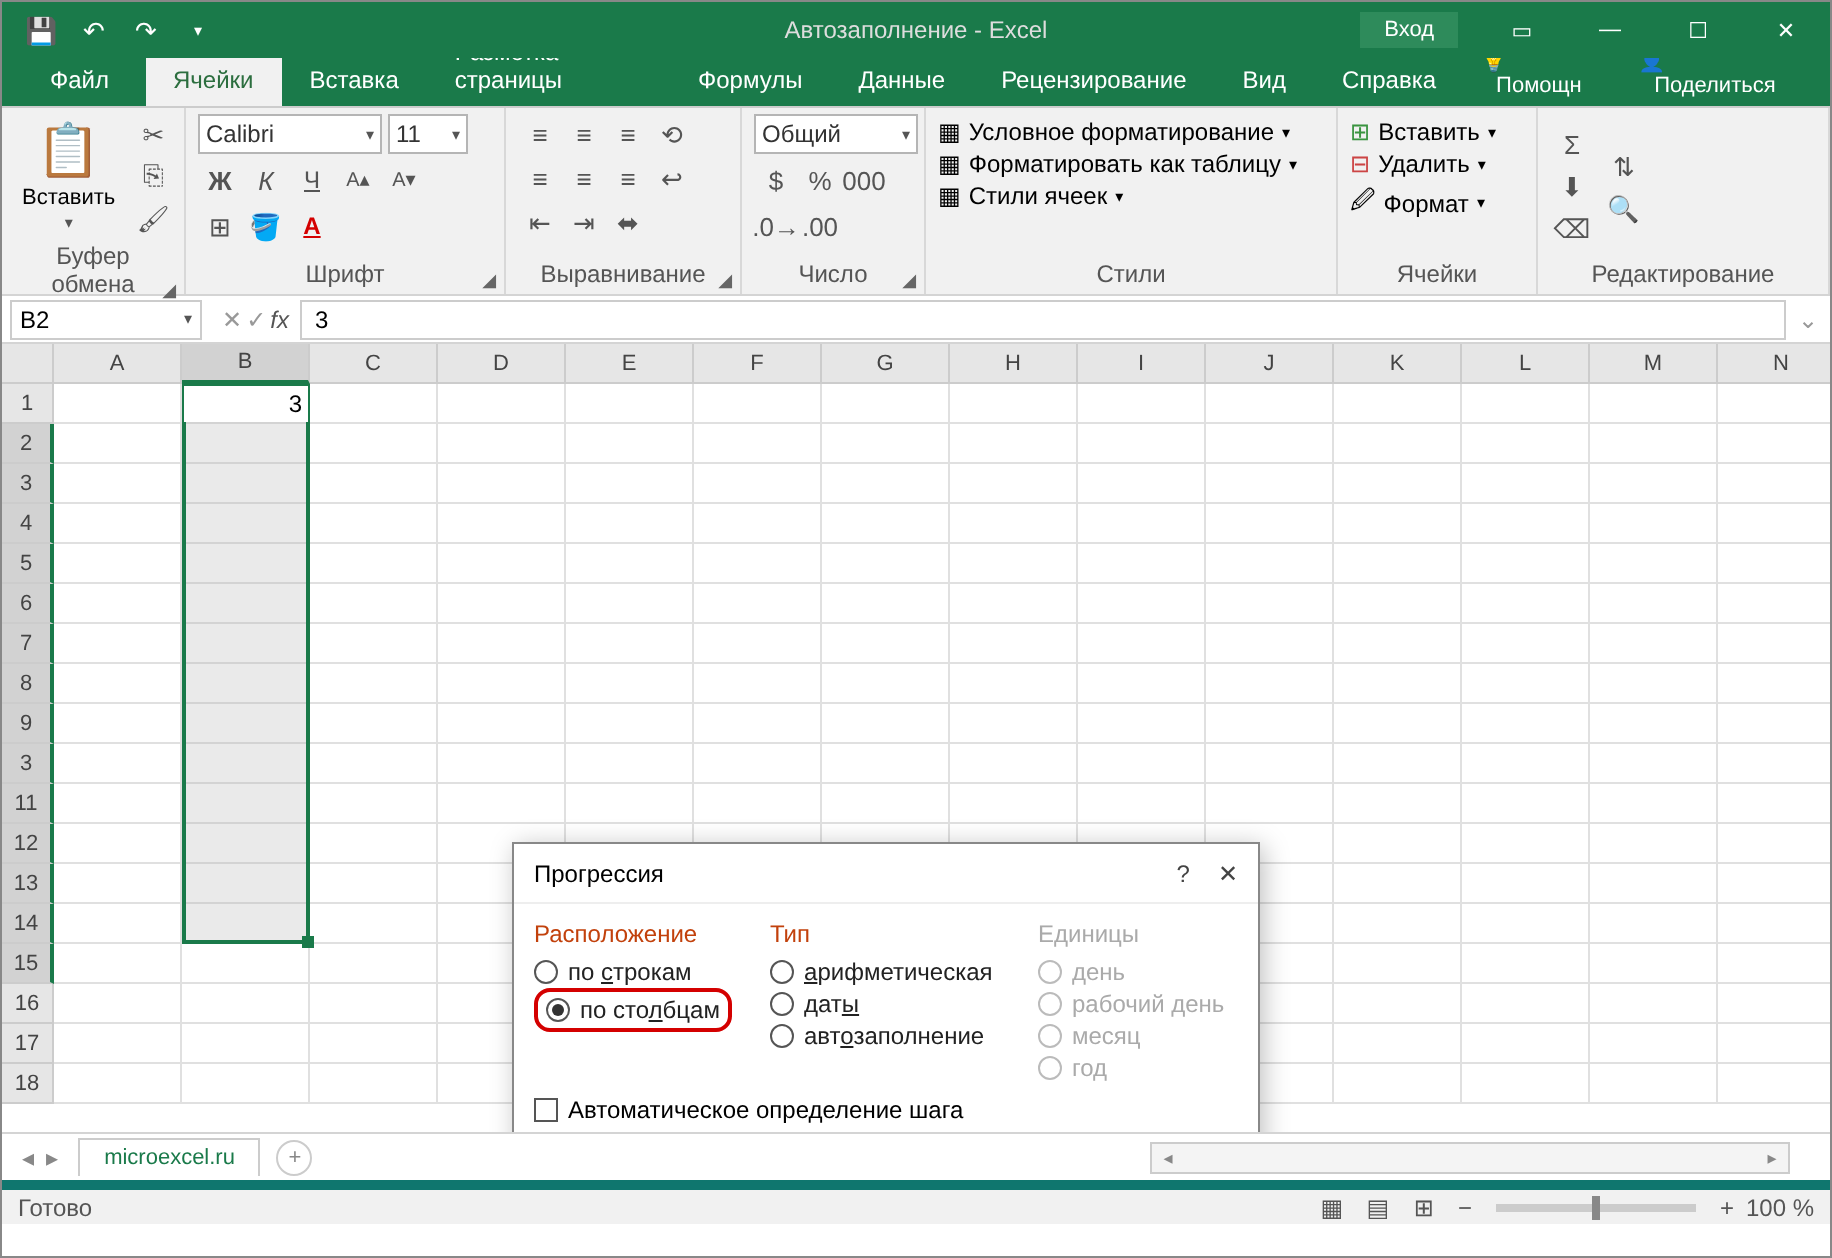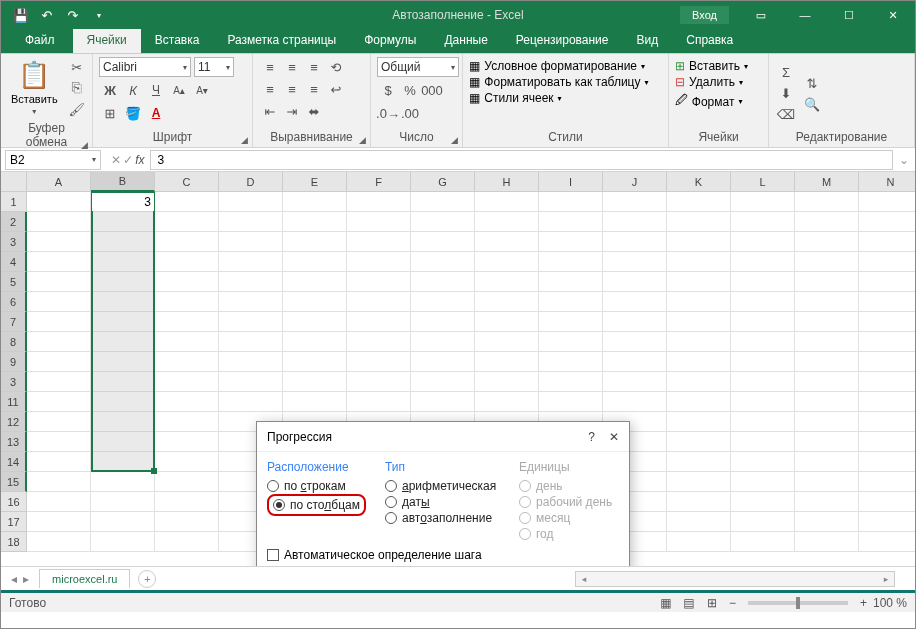--- a/index.html
+++ b/index.html
@@ -49,37 +49,37 @@
 .cell{width:64px;height:20px;border-right:1px solid #e0e0e0;border-bottom:1px solid #e0e0e0;background:#fff;display:flex;align-items:center;justify-content:flex-end;padding:0 3px;font-size:12px}
 .selrange{position:absolute;top:20px;left:90px;width:64px;height:280px;border:2px solid #1a7a4a;background:rgba(180,180,180,.28);pointer-events:none}
 .selrange .handle{position:absolute;right:-4px;bottom:-4px;width:6px;height:6px;background:#1a7a4a}
 .cellval{position:absolute;top:21px;left:91px;width:62px;height:18px;background:#fff;display:flex;align-items:center;justify-content:flex-end;padding:0 3px;font-size:12px}
 .dialog{position:absolute;top:249px;left:255px;width:374px;background:#fff;border:1px solid #888;box-shadow:2px 2px 12px rgba(0,0,0,.25)}
 .dlg-title{height:30px;display:flex;align-items:center;padding:0 10px;font-size:12px;border-bottom:1px solid #eee}
 .dlg-title .right{margin-left:auto;display:flex;gap:14px;color:#444}
 .dlg-body{padding:6px 10px 10px}
 .groups3{display:flex;gap:6px}
 .fgrp{font-size:12px}
-.fgrp-title{color:#3b82f6;padding:2px 0 4px}
+.fgrp-title{color:#c2410c;padding:2px 0 4px}
 .radio-row{display:flex;align-items:center;gap:5px;padding:1px 0;font-size:12px;color:#222}
 .radio-row.dis{color:#aaa}
 .radio{width:12px;height:12px;border:1px solid #555;border-radius:50%;position:relative;background:#fff;flex-shrink:0}
 .radio.checked::after{content:"";position:absolute;top:2px;left:2px;width:6px;height:6px;border-radius:50%;background:#333}
 .radio.dis{border-color:#bbb}
 .box-red{border:2px solid #d40000;border-radius:8px;padding:1px 4px}
 .chk-row{display:flex;align-items:center;gap:5px;padding:6px 0 8px}
 .chk{width:12px;height:12px;border:1px solid #555;background:#fff}
 .sheettabs{height:24px;background:#fff;display:flex;align-items:center;border-top:1px solid #d4d4d4}
 .st-nav{display:flex;gap:6px;padding:0 10px;color:#888}
 .st-tab{border:1px solid #ccc;border-bottom:none;padding:3px 12px;background:#fff;font-size:11px;color:#1a7a4a;font-weight:normal}
 .st-add{width:18px;height:18px;border:1px solid #ccc;border-radius:50%;margin-left:8px;display:flex;align-items:center;justify-content:center;color:#888;font-size:11px}
 .hscroll{margin-left:auto;width:320px;height:16px;border:1px solid #ccc;display:flex;align-items:center;background:#f4f4f4;margin-right:20px}
 .hscroll .sbtn{width:16px;text-align:center;color:#888;font-size:9px}
 .hscroll .strack{flex:1}
-.statusbar{height:22px;background:#f1f1f1;display:flex;align-items:center;border-top:3px solid #0f766e;padding:0 8px;font-size:11px;color:#555}
+.statusbar{height:22px;background:#f1f1f1;display:flex;align-items:center;border-top:5px solid #0f766e;padding:0 8px;font-size:11px;color:#555}
 .sb-right{margin-left:auto;display:flex;align-items:center;gap:6px}
 .view-btns{display:flex;gap:1px}
 .vb{width:22px;height:18px;display:flex;align-items:center;justify-content:center;border:1px solid transparent}
 .zoom-slider{width:100px;height:4px;background:#ccc;position:relative;margin:0 6px}
 .zoom-slider .zt{position:absolute;left:48px;top:-4px;width:4px;height:12px;background:#888}
 .u{text-decoration:underline}
 </style>
 </head>
 <body>
 
@@ -105,20 +105,24 @@
 <div class="tabs">
   <div class="tab file">Файл</div>
   <div class="tab active">Ячейки</div>
   <div class="tab">Вставка</div>
   <div class="tab">Разметка страницы</div>
   <div class="tab">Формулы</div>
   <div class="tab">Данные</div>
   <div class="tab">Рецензирование</div>
   <div class="tab">Вид</div>
   <div class="tab">Справка</div>
+  <div class="tab-extra">
+    <span>💡 <span>Помощн</span></span>
+    <span>👤 <span>Поделиться</span></span>
+  </div>
 </div>
 
 <div class="ribbon">
   <div class="group" style="width:92px">
     <div class="grp-body">
       <div class="big-btn">
         <span class="ico" style="font-size:26px;color:#c98b2e">📋</span>
         <span style="font-size:11px">Вставить</span>
         <span style="font-size:8px;color:#555">▾</span>
       </div>

